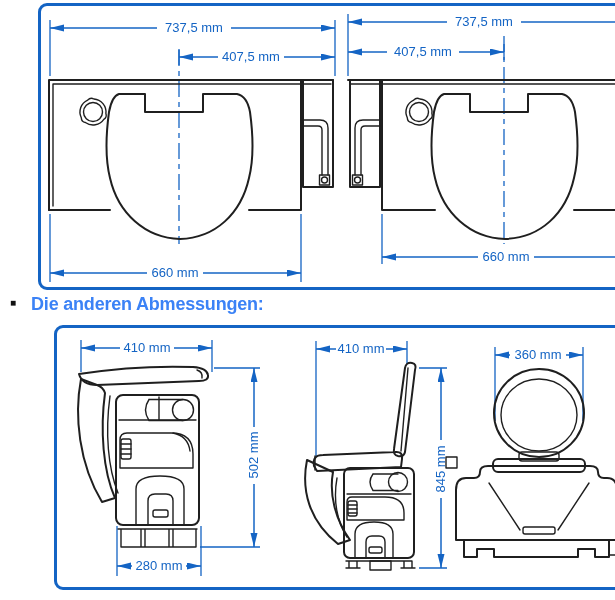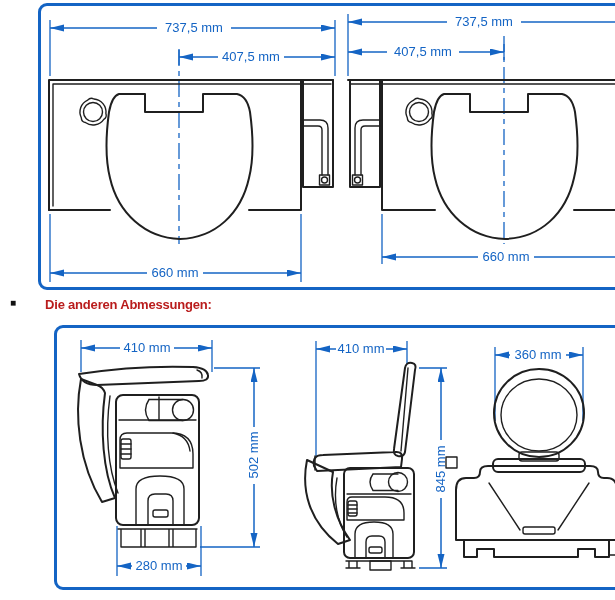--- a/index.html
+++ b/index.html
@@ -3,21 +3,21 @@
 <meta charset="utf-8">
 <style>
   html,body{margin:0;padding:0;background:#ffffff;}
   .page{position:relative;width:615px;height:600px;background:#fff;
         font-family:"Liberation Sans",sans-serif;overflow:hidden;}
   .panel{position:absolute;border:3px solid #1464c4;border-radius:9px;background:#fff;margin-left:32px;}
   #top-panel{left:6px;top:3px;width:597px;height:281px;}
   #bottom-panel{left:22px;top:325px;width:597px;height:259px;}
   .note-row{position:absolute;left:10px;top:296px;display:flex;align-items:flex-start;}
   .note-bullet{font-size:10px;line-height:14px;color:#111;}
-  .note-text{margin-left:29px;font-size:13px;font-weight:700;color:#b91c1c;
+  .note-text{margin-left:15px;font-size:18px;font-weight:700;color:#3b82f6;
              letter-spacing:-0.2px;line-height:17px;}
   svg{display:block;}
   .dim{stroke:#1464c4;stroke-width:1.5;fill:none;}
   .wit{stroke:#1464c4;stroke-width:1.3;fill:none;}
   .cl{stroke:#1464c4;stroke-width:1.3;fill:none;stroke-dasharray:16 5 5 5;}
   .ln{stroke:#1f1f1f;stroke-width:2;fill:none;stroke-linecap:round;stroke-linejoin:round;}
   .ln2{stroke:#1f1f1f;stroke-width:1.4;fill:none;stroke-linecap:round;stroke-linejoin:round;}
   .lbl{fill:#1464c4;font-size:13px;font-family:"Liberation Sans",sans-serif;}
 </style>
 </head>

